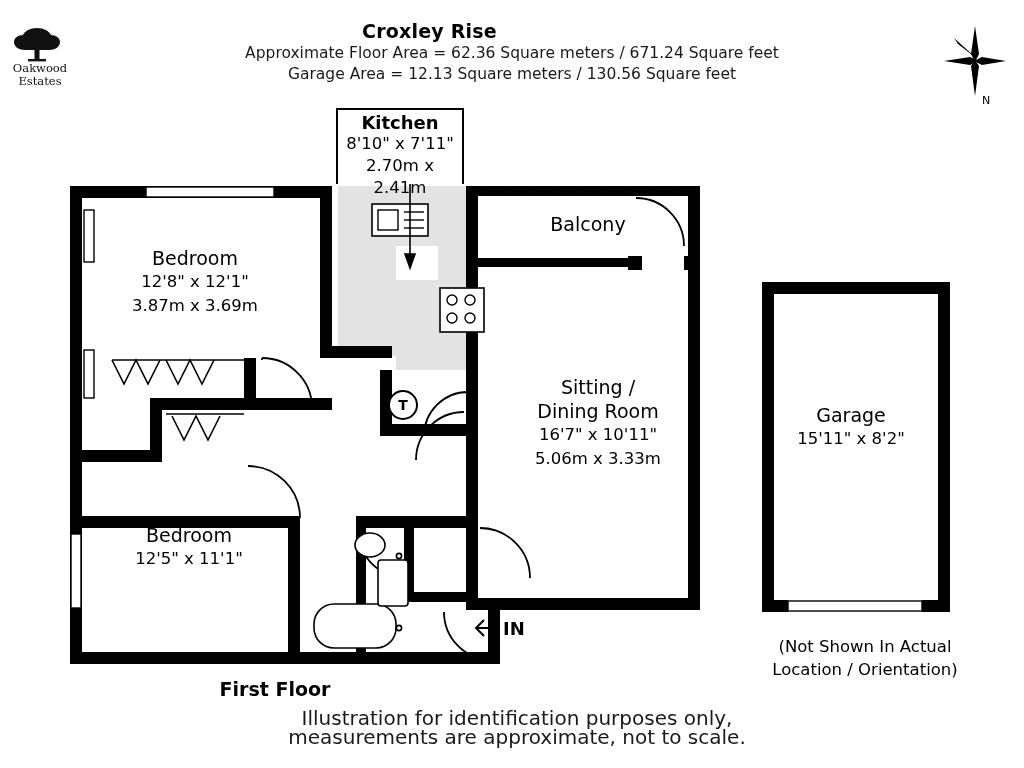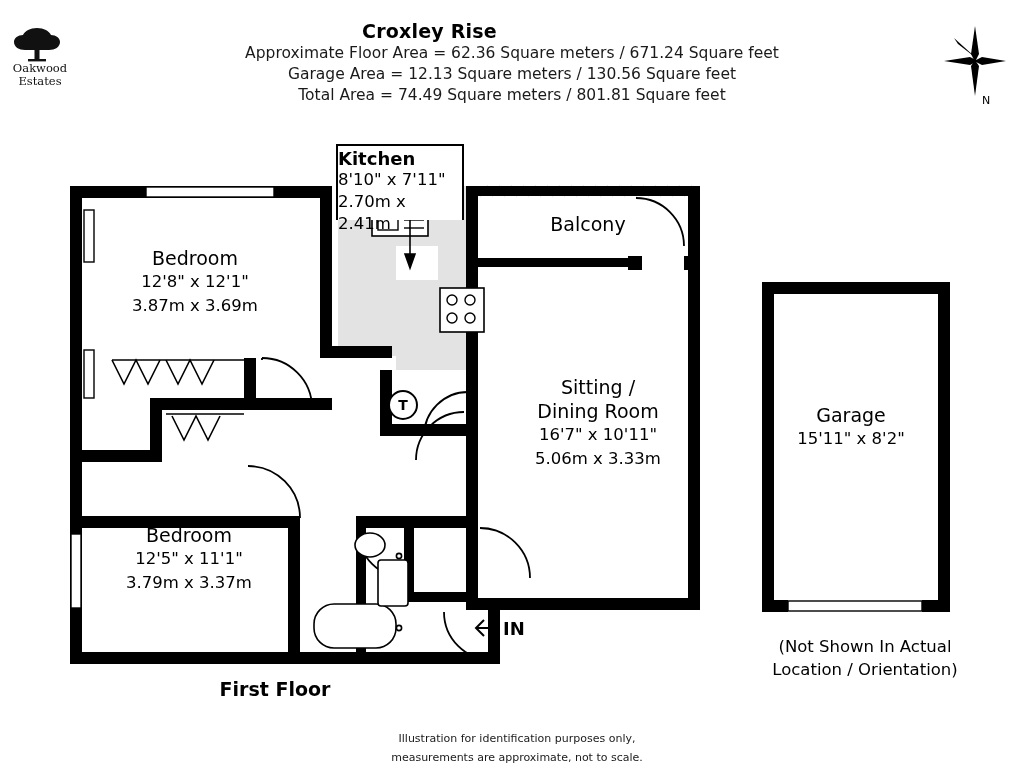--- a/index.html
+++ b/index.html
@@ -86,24 +86,23 @@
     width: 190px;
     text-align: center;
     font-size: 19px;
     font-weight: bold;
   }
   .disclaimer {
     position: absolute;
     left: 262px; top: 709px;
     width: 510px;
     text-align: center;
-    font-size: 11px;
+    font-size: 20px;
     line-height: 19px;
     color: #1a1a1a;
-    margin-top: 20px;
   }
   .notshown {
     position: absolute;
     left: 740px; top: 635px;
     width: 250px;
     text-align: center;
     font-size: 16.5px;
     line-height: 23px;
   }
   .in-label {
@@ -126,21 +125,21 @@
     background: #fff;
   }
   .kitchen-box {
     position: absolute;
     left: 336px; top: 108px;
     width: 128px; height: 76px;
     border: 2px solid #000;
     border-bottom: none;
     box-sizing: border-box;
     background: #fff;
-    margin-top: 36px;
+    text-align: center;
   }
   .kitchen-box .rname { font-size: 18px; font-weight: bold; display:block; margin-top: 2px;}
   .kitchen-box .rdim { font-size: 16.5px; display:block; line-height: 22px;}
   svg { display:block; }
 </style>
 </head>
 <body>
 
 <div class="logo">
   <svg width="62" height="40" viewBox="0 0 62 40">
@@ -151,21 +150,20 @@
     </g>
   </svg>
   <div class="name">Oakwood</div>
   <div class="name">Estates</div>
 </div>
 
 <div class="title">Croxley Rise</div>
 <div class="areas">
   <div>Approximate Floor Area = 62.36 Square meters / 671.24 Square feet</div>
   <div>Garage Area = 12.13 Square meters / 130.56 Square feet</div>
-  <div>Total Area = 74.49 Square meters / 801.81 Square feet</div>
 </div>
 
 <div class="compass">
   <svg width="70" height="80" viewBox="0 0 70 80">
     <g fill="#000">
       <polygon points="35,4 39,32 35,40 31,32"></polygon>
       <polygon points="35,74 31,44 35,38 39,44"></polygon>
       <polygon points="4,39 30,35 38,39 30,43"></polygon>
       <polygon points="66,39 42,43 34,39 42,35"></polygon>
       <polygon points="14,16 34,34 36,36 18,22"></polygon>
@@ -341,21 +339,20 @@
 
 <div class="roomlabel" style="left:100px; top:246px; width:190px;">
   <span class="rname">Bedroom</span>
   <span class="rdim">12'8" x 12'1"</span>
   <span class="rdim">3.87m x 3.69m</span>
 </div>
 
 <div class="roomlabel" style="left:94px; top:523px; width:190px;">
   <span class="rname">Bedroom</span>
   <span class="rdim">12'5" x 11'1"</span>
-  <span class="rdim">3.79m x 3.37m</span>
 </div>
 
 <div class="roomlabel" style="left:500px; top:375px; width:196px;">
   <span class="rname">Sitting /</span>
   <span class="rname">Dining Room</span>
   <span class="rdim">16'7" x 10'11"</span>
   <span class="rdim">5.06m x 3.33m</span>
 </div>
 
 <div class="roomlabel" style="left:508px; top:212px; width:160px;">

